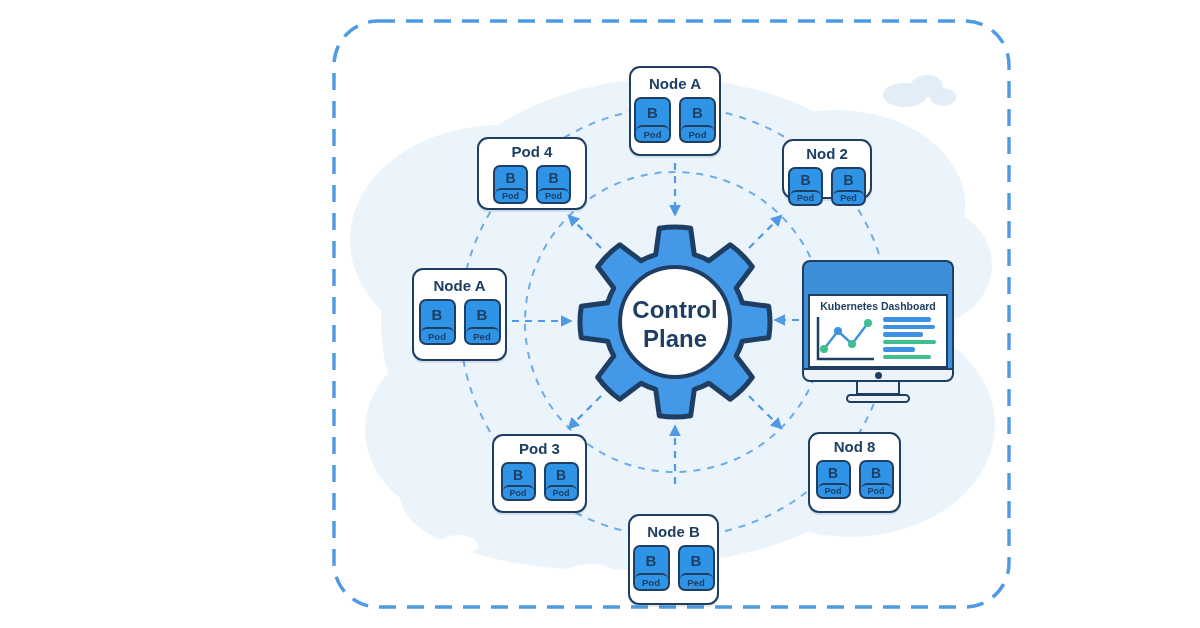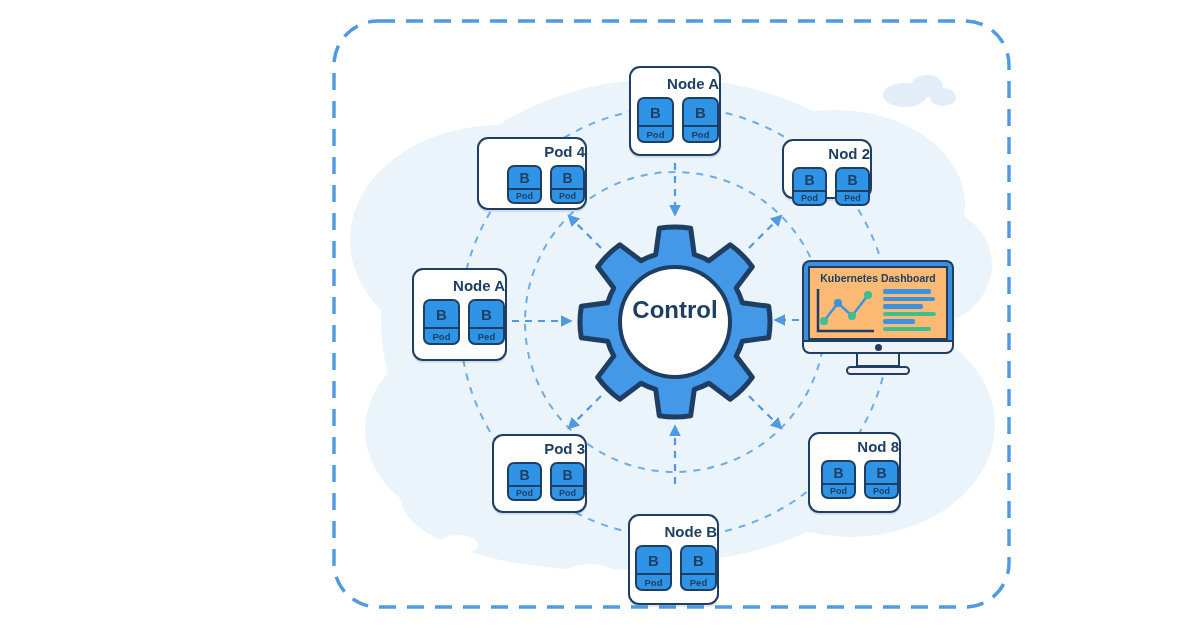--- a/index.html
+++ b/index.html
@@ -3,32 +3,32 @@
 <meta charset="utf-8">
 <style>
   * { box-sizing: border-box; margin: 0; padding: 0; }
   html,body { width:1200px; height:628px; background:#ffffff; overflow:hidden;
     font-family:"Liberation Sans", sans-serif; }
   #canvas { position:relative; width:1200px; height:628px; background:#fff; }
   #scene-svg { position:absolute; left:0; top:0; }
 
   
   .node { position:absolute; background:#fff; border:2.5px solid var(--navy);
-    border-radius:11px; display:flex; flex-direction:column; align-items:flex-end;
+    border-radius:11px; display:flex; flex-direction:column; align-items:center;
     box-shadow:0 2px 0 rgba(30,63,99,.12); z-index:3; }
   .node-label { font-weight:bold; color:var(--navy); font-size:15px; margin-top:7px; }
   .node.small .node-label { margin-top:4px; }
   .pods { display:flex; gap:8px; margin-top:5px; }
   .pod { width:37px; border:2px solid var(--navy); border-radius:7px;
     background:var(--pod-blue); overflow:hidden; display:flex; flex-direction:column; }
   .pod-letter { height:26px; display:flex; align-items:center; justify-content:center;
     font-weight:bold; font-size:15px; color:var(--navy); }
   .pod-caption { border-top:2px solid var(--navy); height:16px; display:flex;
     align-items:center; justify-content:center; font-weight:bold; font-size:9.5px;
-    color:var(--navy); }
+    color:var(--navy);border-radius:6px; }
   .node.small .pod { width:35px; }
   .node.small .pod-letter { height:21px; font-size:14px; }
   .node.small .pod-caption { height:14px; font-size:9px; }
 
   .n-top         { left:629px; top:66px;  width:92px; height:90px; }
   .n-topright    { left:782px; top:139px; width:90px; height:60px; }
   .n-topleft     { left:477px; top:137px; width:110px; height:73px; }
   .n-left        { left:412px; top:268px; width:95px; height:93px; }
   .n-bottomleft  { left:492px; top:434px; width:95px; height:79px; }
   .n-bottom      { left:628px; top:514px; width:91px; height:91px; }
@@ -37,21 +37,21 @@
   
   .gear-label { position:absolute; left:610px; top:295px; width:130px; text-align:center;
     font-weight:bold; font-size:24px; line-height:1.22; color:var(--navy); z-index:4; }
 
   
   .monitor { position:absolute; left:802px; top:260px; width:152px; z-index:3;
     display:flex; flex-direction:column; align-items:center; }
   .monitor-top { width:152px; background:var(--monitor-frame);
     border:2.5px solid var(--navy); border-bottom:none; border-radius:8px 8px 0 0;
     padding:4px 4px 0 4px; }
-  .screen { background:#fdba74; border:2px solid var(--navy); height:74px; overflow:hidden; }
+  .screen { background:#ffffff; border:2px solid var(--navy); height:74px; overflow:hidden;margin-top:28px; }
   .screen-title { font-weight:bold; font-size:10.5px; color:var(--navy);
     text-align:center; margin:4px 0 1px 0; white-space:nowrap; }
   .screen-body { display:flex; align-items:center; gap:5px; padding:0 4px; }
   .bars { display:flex; flex-direction:column; gap:3px; width:54px; }
   .bars .bar { height:4.5px; border-radius:2px; }
   .bezel { width:152px; height:14px; background:var(--bezel);
     border:2.5px solid var(--navy); border-radius:0 0 8px 8px;
     display:flex; align-items:center; justify-content:center; }
   .bezel-dot { width:7px; height:7px; border-radius:50%; background:var(--navy); }
   .neck { width:44px; height:13px; background:var(--bezel);
@@ -113,20 +113,21 @@
       <line x1="601" y1="396" x2="570" y2="427" marker-end="url(#arrowhead)"></line>
       <line x1="749" y1="396" x2="780" y2="427" marker-end="url(#arrowhead)"></line>
     </g>
 
     <path id="gear-path" style="fill:var(--gear-blue); stroke:var(--navy); stroke-width:5; stroke-linejoin:round;" d="M 655.7 254.7 L 659.3 228.3 A 95 95 0 0 1 690.7 228.3 L 694.3 254.7 A 70 70 0 0 1 708.9 260.8 L 730.2 244.7 A 95 95 0 0 1 752.3 266.8 L 736.2 288.1 A 70 70 0 0 1 742.3 302.7 L 768.7 306.3 A 95 95 0 0 1 768.7 337.7 L 742.3 341.3 A 70 70 0 0 1 736.2 355.9 L 752.3 377.2 A 95 95 0 0 1 730.2 399.3 L 708.9 383.2 A 70 70 0 0 1 694.3 389.3 L 690.7 415.7 A 95 95 0 0 1 659.3 415.7 L 655.7 389.3 A 70 70 0 0 1 641.1 383.2 L 619.8 399.3 A 95 95 0 0 1 597.7 377.2 L 613.8 355.9 A 70 70 0 0 1 607.7 341.3 L 581.3 337.7 A 95 95 0 0 1 581.3 306.3 L 607.7 302.7 A 70 70 0 0 1 613.8 288.1 L 597.7 266.8 A 95 95 0 0 1 619.8 244.7 L 641.1 260.8 A 70 70 0 0 1 655.7 254.7 Z"></path>
     <circle cx="675" cy="322" r="55" style="fill:#ffffff; stroke:var(--navy); stroke-width:4;"></circle>
   </svg>
 
   <div class="gear-label">
     <div>Control</div>
+    <div>Plane</div>
   </div>
 
   <div class="node n-top">
     <div class="node-label">Node A</div>
     <div class="pods">
       <div class="pod">
         <div class="pod-letter">B</div>
         <div class="pod-caption">Pod</div>
       </div>
       <div class="pod">

